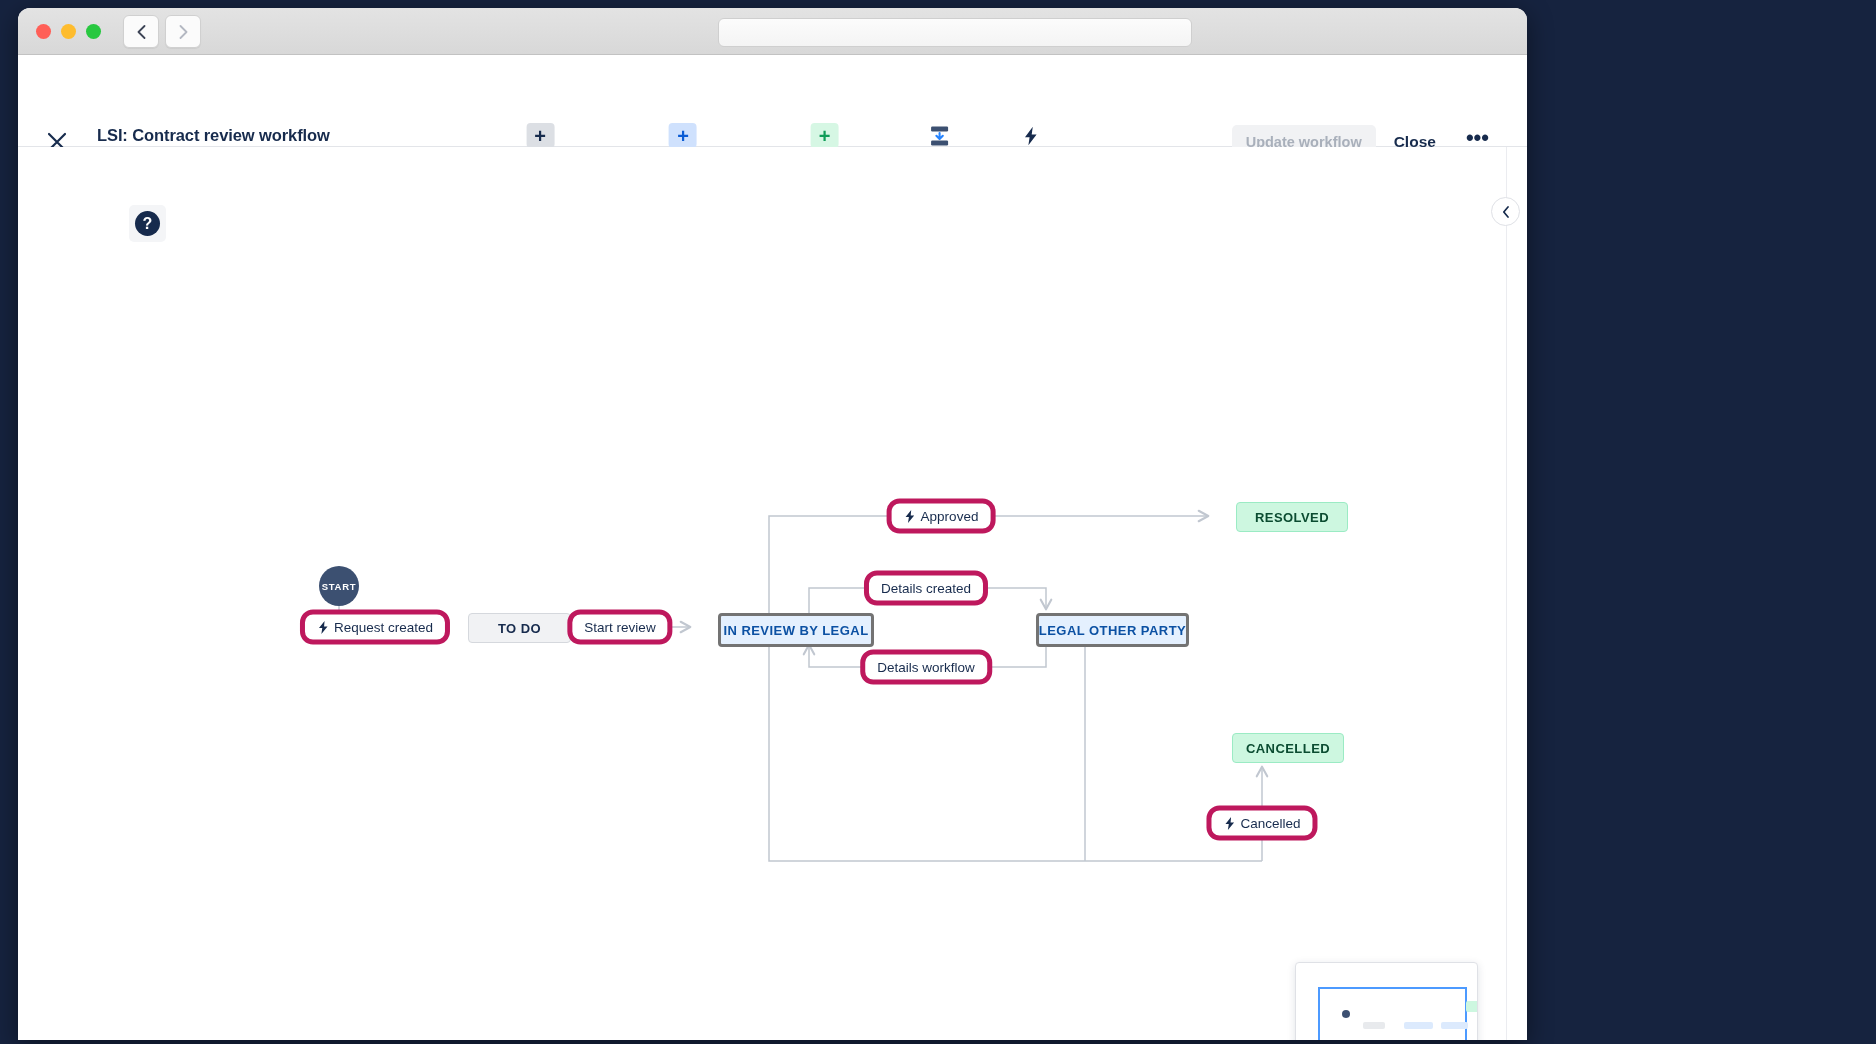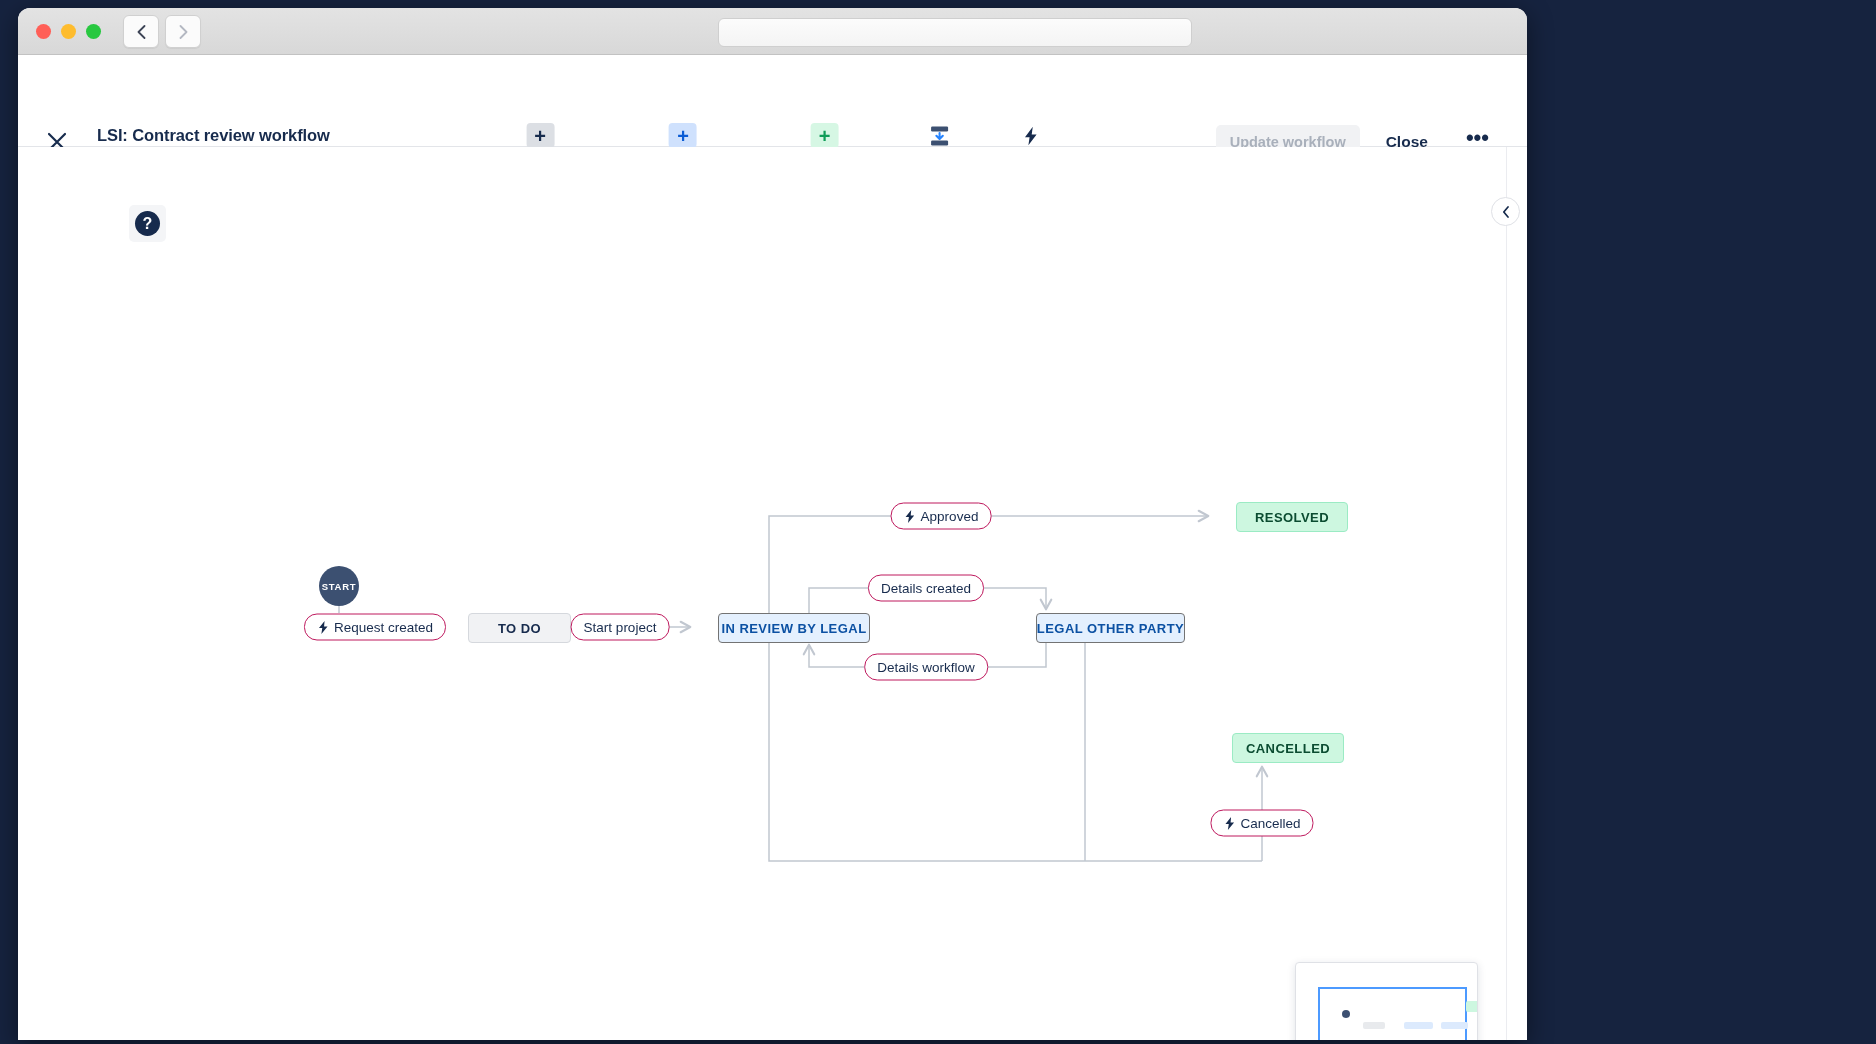--- a/index.html
+++ b/index.html
@@ -97,21 +97,21 @@
   }
   .tool-ico.todo  { background: #dcdfe4; color: #172b4d; }
   .tool-ico.prog  { background: #cfe1fd; color: #0b5cd5; }
   .tool-ico.done  { background: #d6f7e4; color: #0f9d58; }
   .tool-ico.plain { background: transparent; }
   .tool-lbl { font-size: 13.5px; font-weight: 700; color: #172b4d; white-space: nowrap; }
 
   .hdr-right {
     position: absolute; right: 26px; top: 87px;
     transform: translateY(-50%);
-    display: flex; align-items: center; gap: 12px;
+    display: flex; align-items: center; gap: 4px;
   }
   .btn-update {
     background: #f1f2f4; color: #a9b0bb;
     border: none; border-radius: 5px;
     font-size: 14.5px; font-weight: 600;
     padding: 9px 14px;
     font-family: inherit;
     cursor: default;
   }
   .btn-close {
@@ -167,37 +167,37 @@
   
   .node {
     position: absolute;
     display: flex; align-items: center; justify-content: center;
     font-size: 13px; font-weight: 700; letter-spacing: .45px;
     border-radius: 4px; white-space: nowrap;
     cursor: pointer;
     margin-left: 24px;
   }
   .node.todo     { background: #f1f2f4; border: 1px solid #d5d8dd; color: #172b4d; }
-  .node.progress { background: #e4f0fe; border: 1px solid #737373; color: #0c51a3; }
+  .node.progress { background: #e4f0fe; border: 3px solid #737373; color: #0c51a3; }
   .node.done     { background: #cdf7e0; border: 1px solid #9bebc4; color: #0b4c31; }
 
   .start-circle {
     position: absolute;
     width: 40px; height: 40px; border-radius: 50%;
     background: #3c5071; color: #fff;
     display: flex; align-items: center; justify-content: center;
     font-size: 9.5px; font-weight: 700; letter-spacing: .7px;
     cursor: pointer;
   }
 
   .tlabel {
     position: absolute;
     display: flex; align-items: center; gap: 5px;
     height: 25px; padding: 0 12px;
-    background: #fff; border: 1px solid #be185d;
+    background: #fff; border: 5px solid #be185d;
     border-radius: 13px;
     font-size: 13.5px; color: #172b4d;
     white-space: nowrap; cursor: pointer;
     transform: translate(-50%,-50%);
   }
   .bolt { flex: 0 0 auto; display: block; }
 
   
   .minimap {
     position: absolute; right: 49px; bottom: -77px;
@@ -365,21 +365,21 @@
       </div>
 
       <div class="tlabel" style="left:357px; top:480px;">
         <svg class="bolt" width="12" height="14" viewBox="0 0 12 14">
           <path d="M7.6 0.6 L2 7.6 h3.3 l-0.9 5.8 L10.6 6 H7.1 z" fill="#172b4d"></path>
         </svg>
         <span>Request created</span>
       </div>
 
       <div class="tlabel" style="left:602px; top:480px;">
-        <span>Start project</span>
+        <span>Start review</span>
       </div>
 
       <div class="tlabel" style="left:923px; top:369px;">
         <svg class="bolt" width="12" height="14" viewBox="0 0 12 14">
           <path d="M7.6 0.6 L2 7.6 h3.3 l-0.9 5.8 L10.6 6 H7.1 z" fill="#172b4d"></path>
         </svg>
         <span>Approved</span>
       </div>
 
       <div class="tlabel" style="left:908px; top:441px;">

